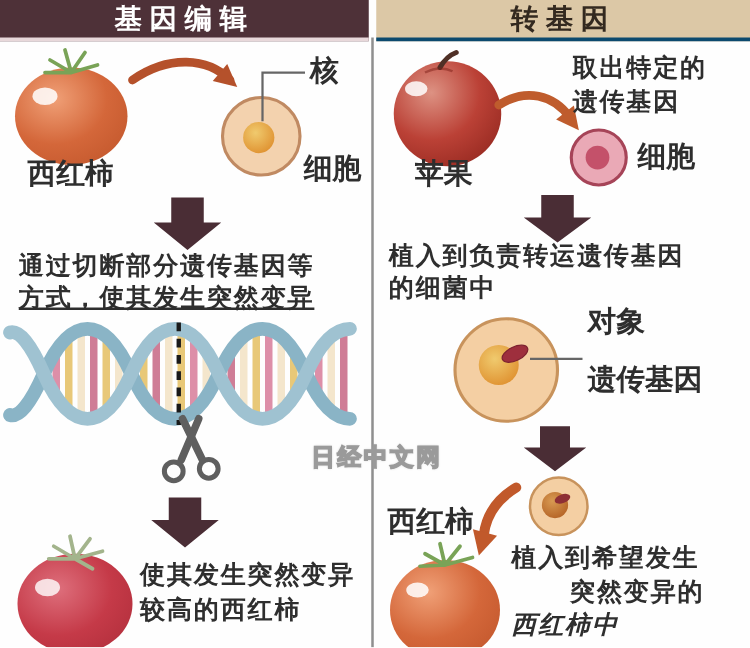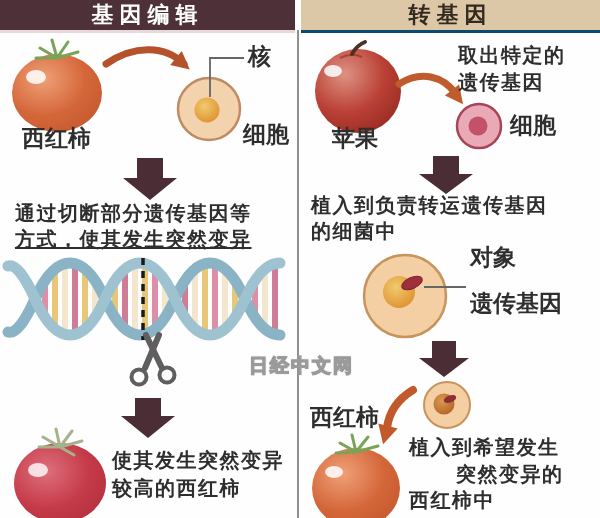--- a/index.html
+++ b/index.html
@@ -186,16 +186,16 @@
   <div class="label t22" style="left:458px;top:45px;">取出特定的</div>
   <div class="label t22" style="left:458px;top:72px;">遗传基因</div>
   <div class="label t23" style="left:510px;top:114px;">细胞</div>
   <div class="label t22" style="left:311px;top:195px;">植入到负责转运遗传基因</div>
   <div class="label t22" style="left:311px;top:221px;">的细菌中</div>
   <div class="label t23" style="left:470px;top:248px;font-family:Liberation Mono, monospace;">对象</div>
   <div class="label t23" style="left:470px;top:292px;">遗传基因</div>
   <div class="label t23" style="left:310px;top:406px;">西红柿</div>
   <div class="label t22" style="left:409px;top:437px;">植入到希望发生</div>
   <div class="label t22" style="left:409px;top:464px;margin-left:47px;">突然变异的</div>
-  <div class="label t22" style="left:409px;top:490px;">西红柿中</div>
+  <div class="label t22" style="left:409px;top:490px;font-style:italic;">西红柿中</div>
 
   <div class="watermark">日经中文网</div>
 </div>
 
 </body></html>

